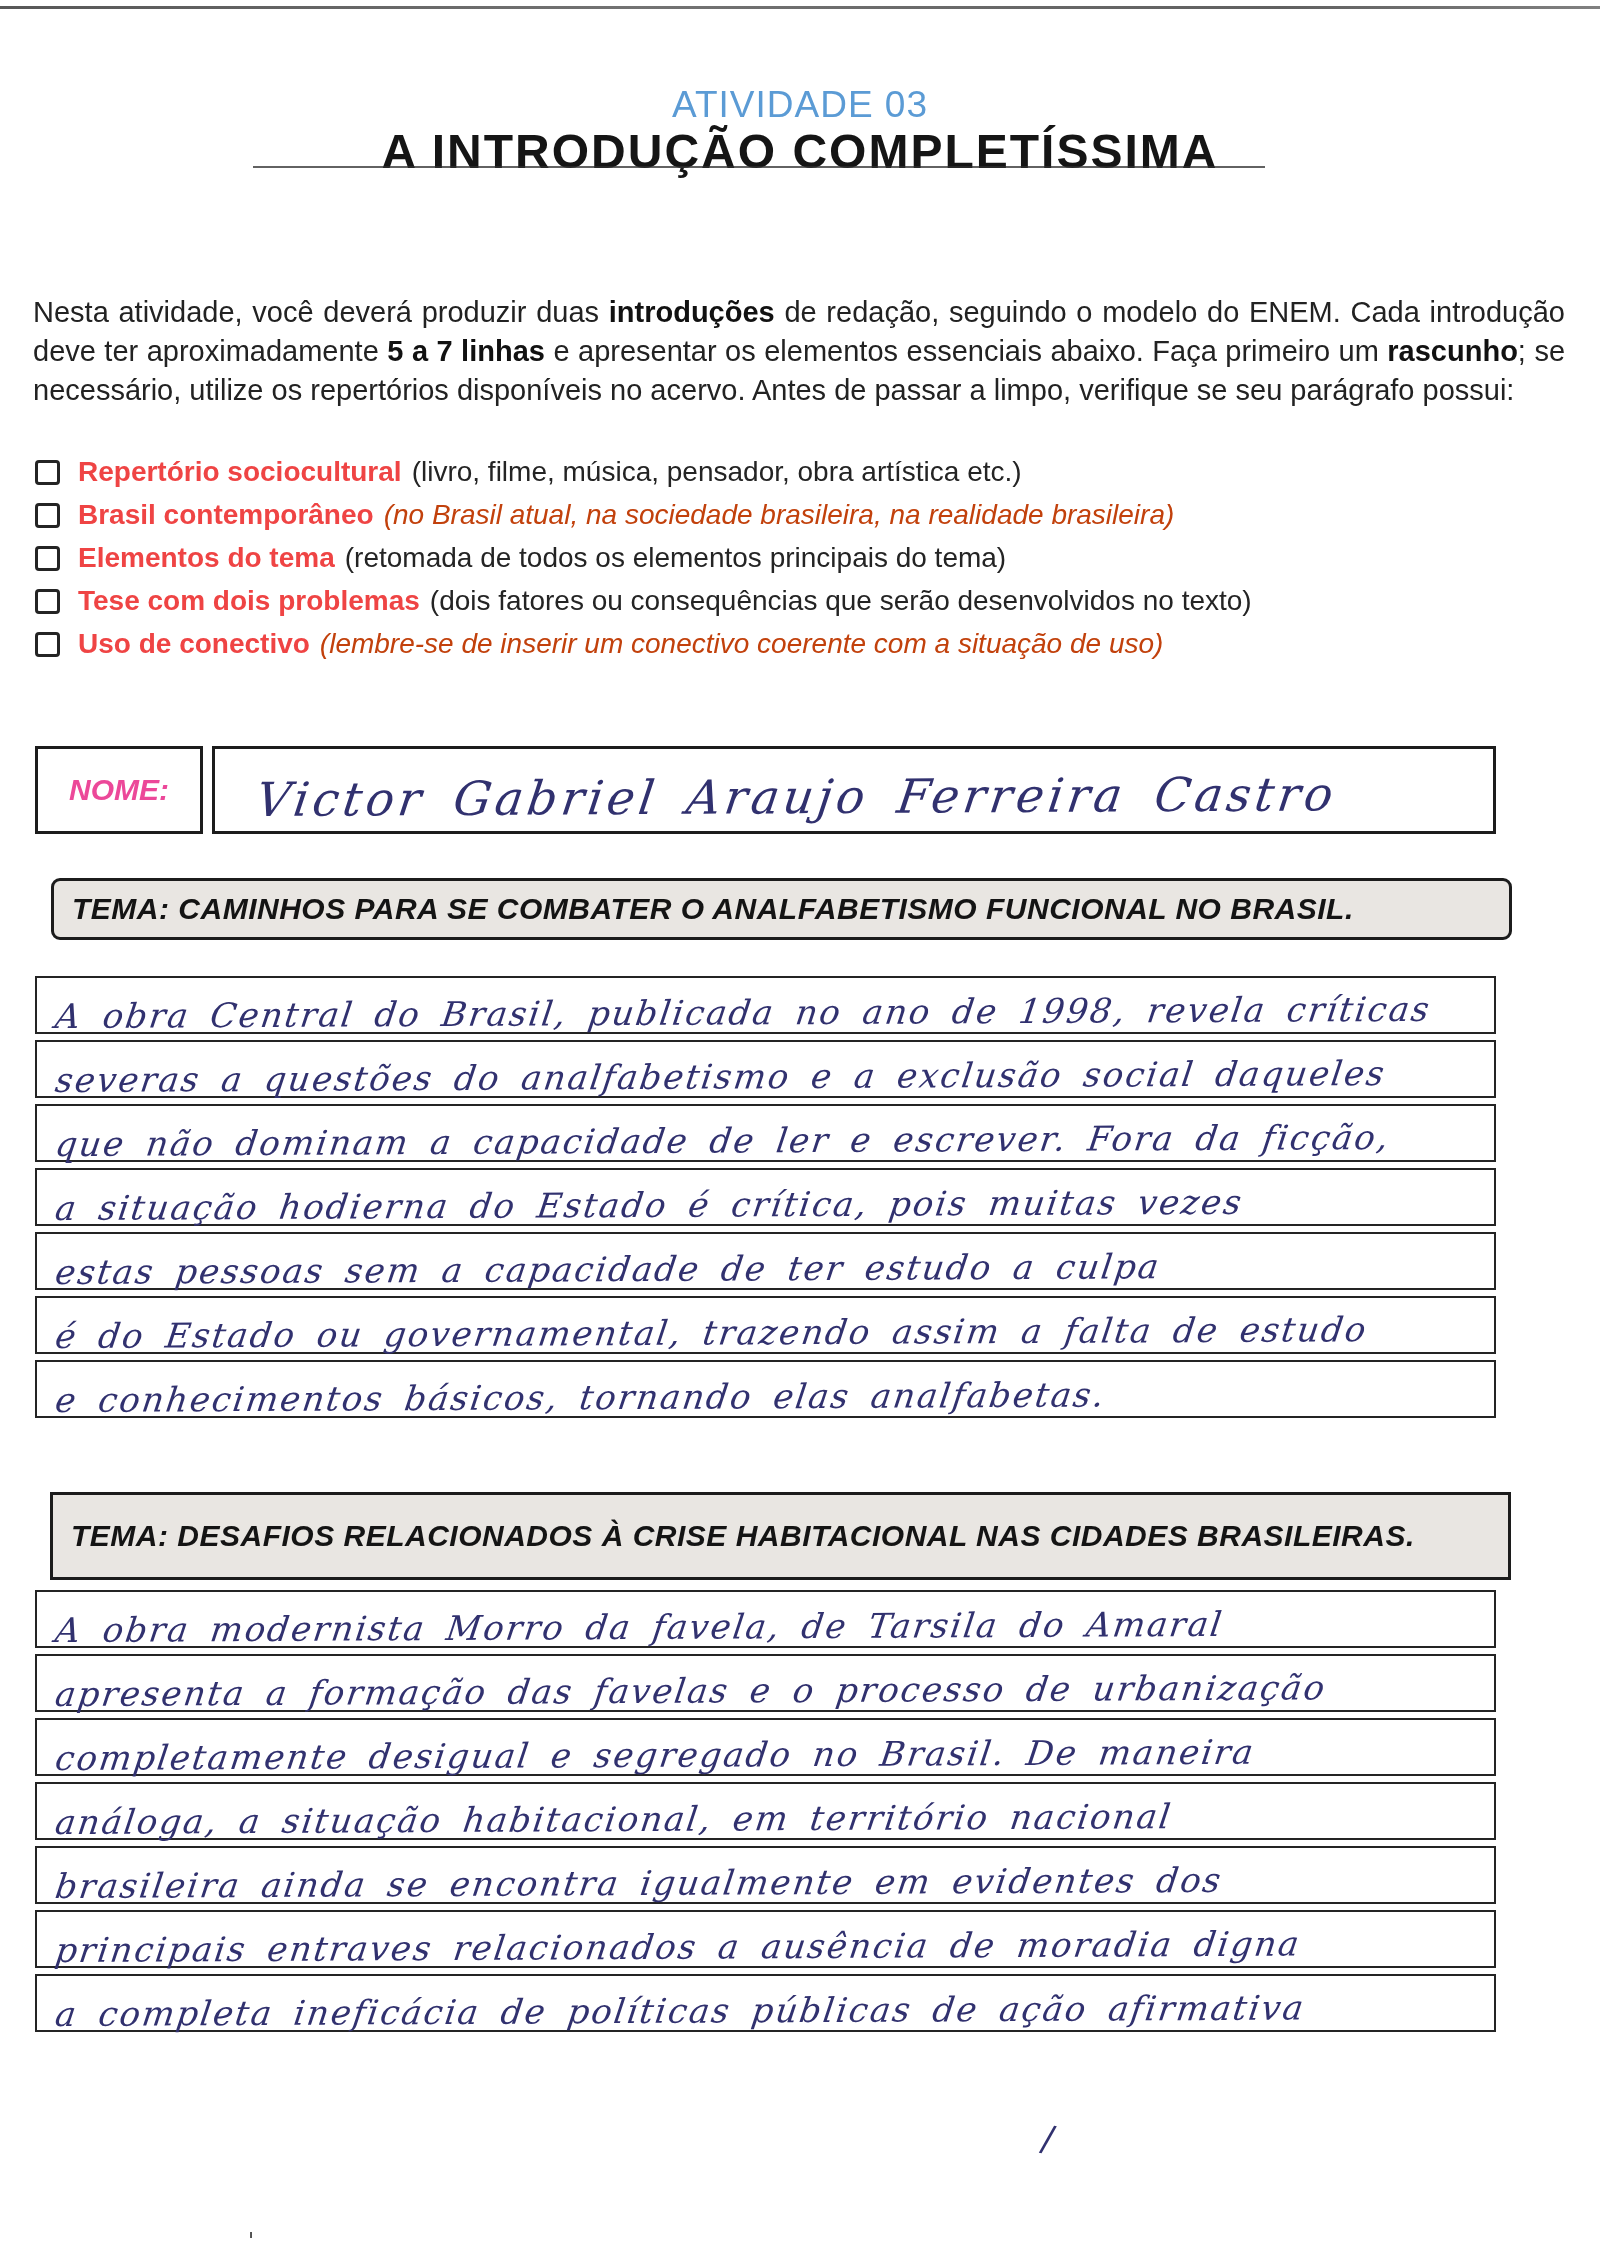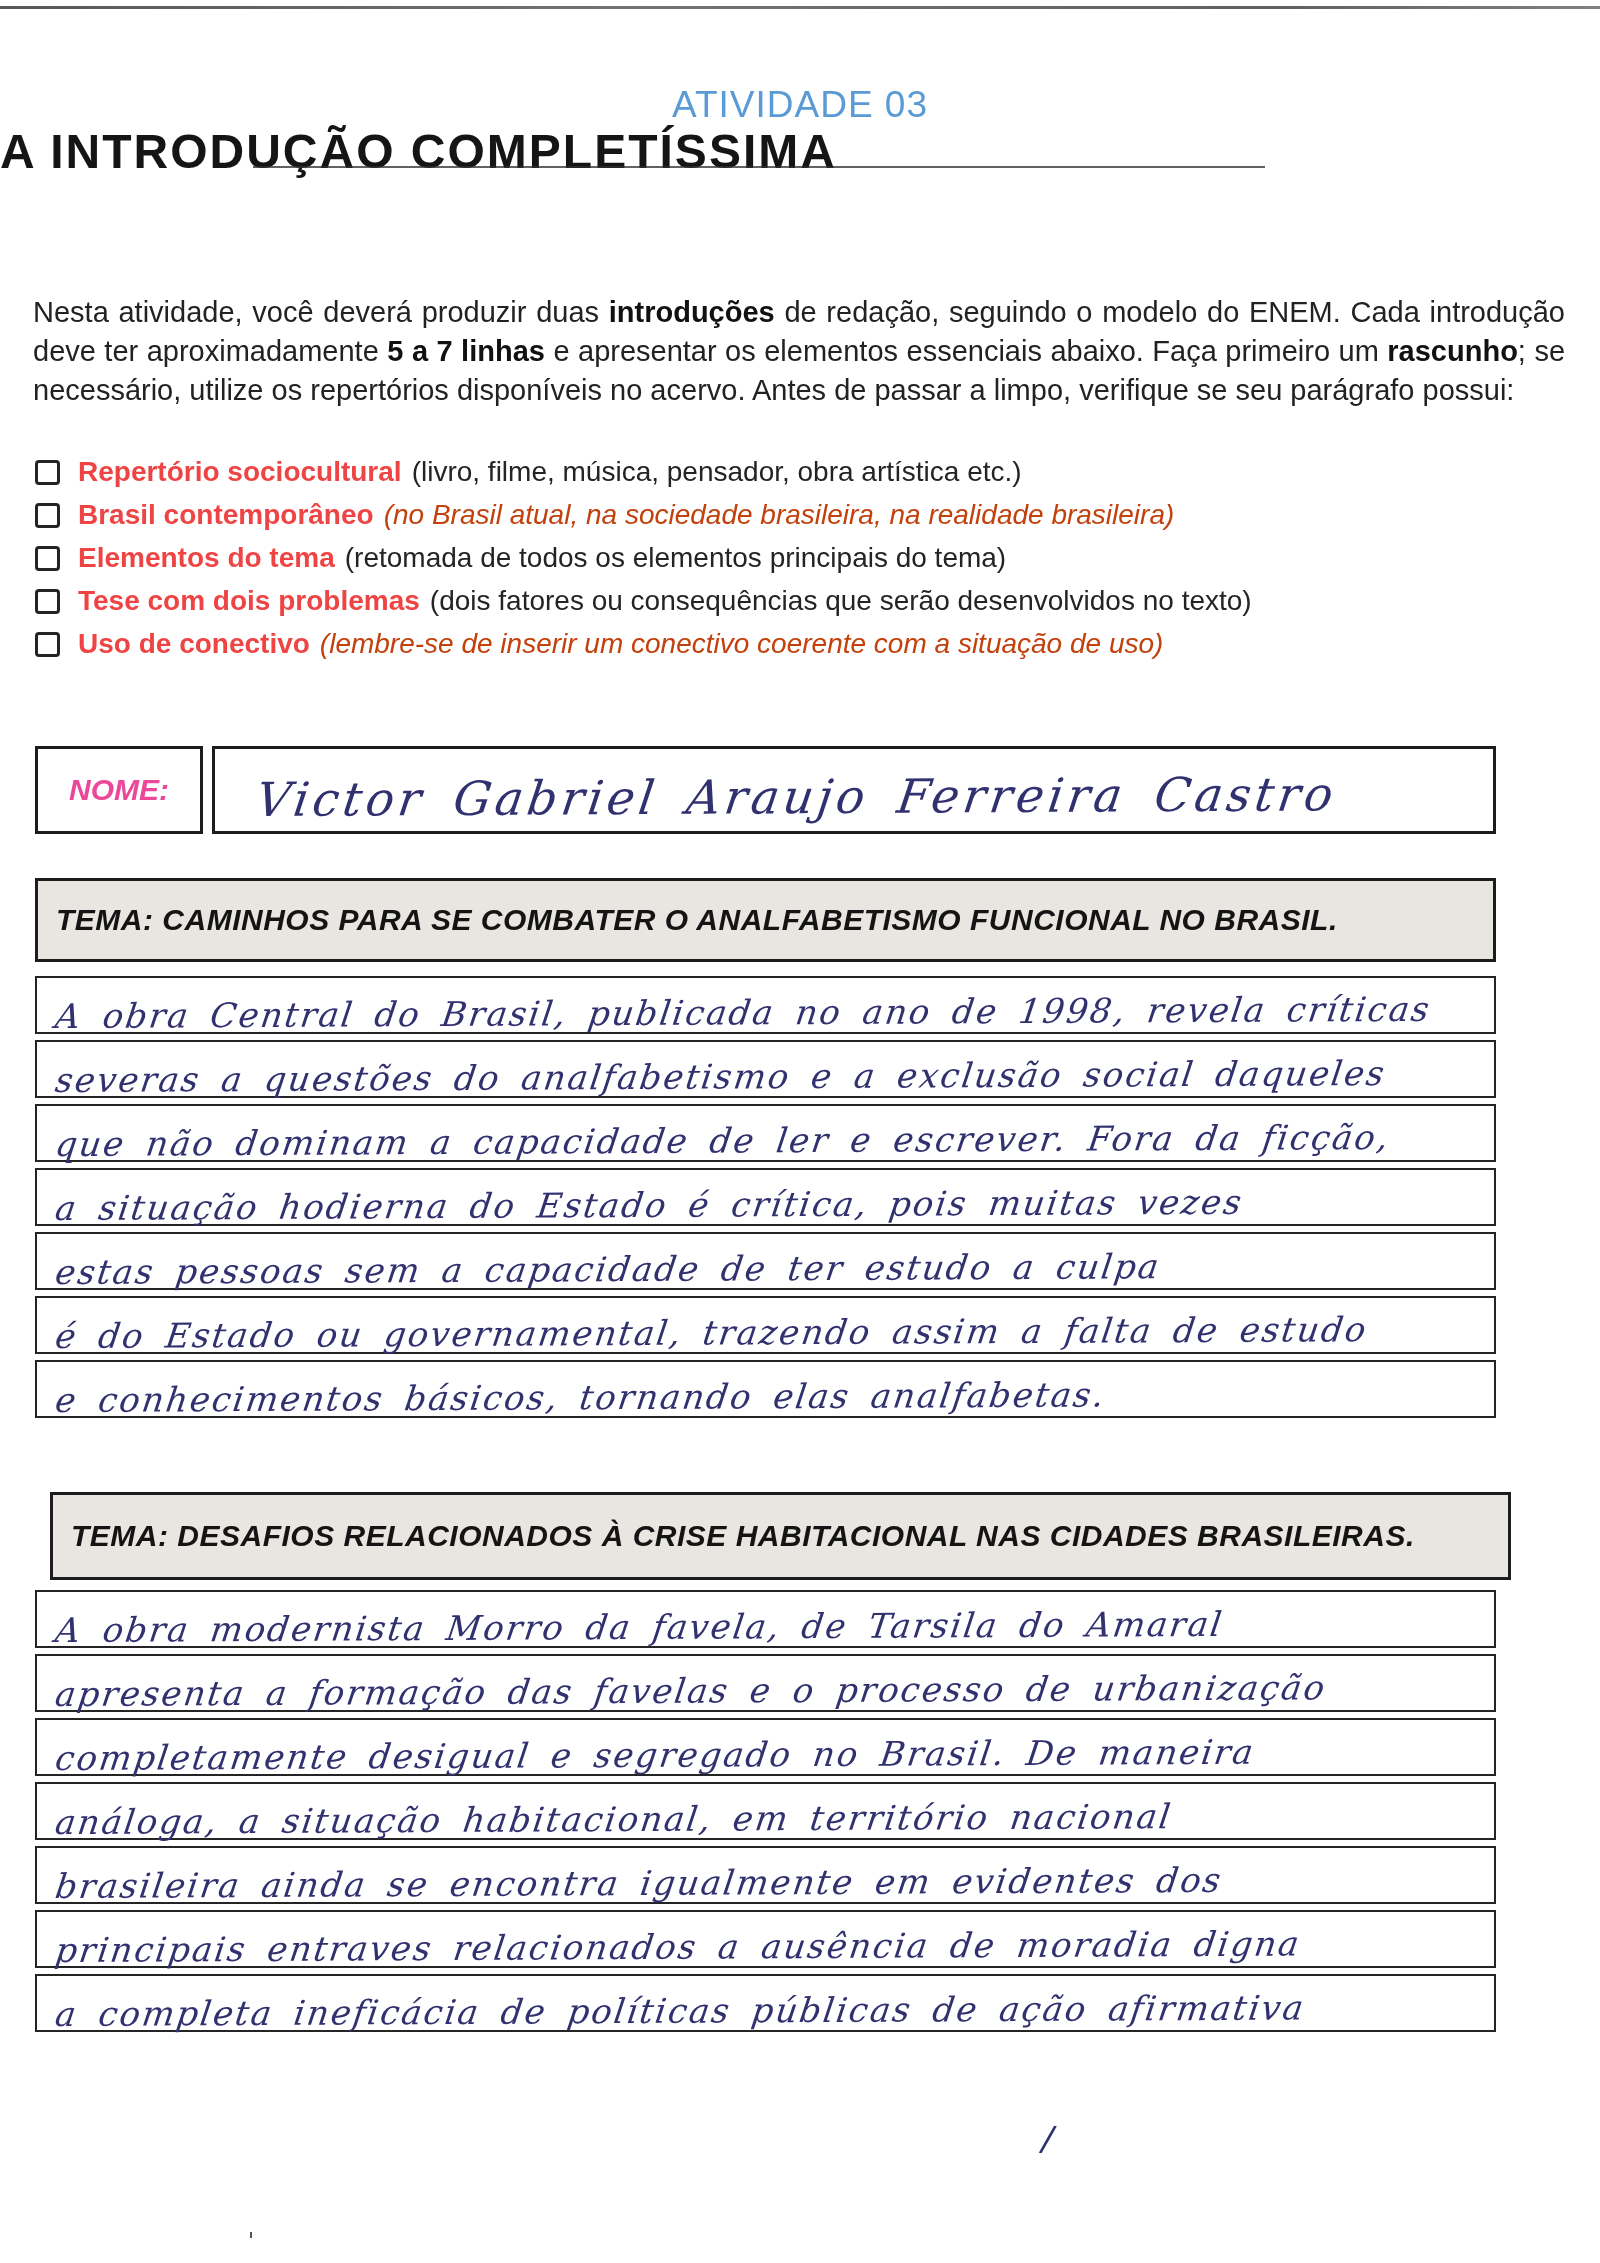--- a/index.html
+++ b/index.html
@@ -16,21 +16,21 @@
     background:linear-gradient(90deg,#3a3a3a,#5a5a5a 40%,#444 80%,#6a6a6a);
     opacity:.85;
   }
   .activity-label{
     position:absolute;top:84px;left:0;width:1600px;
     text-align:center;font-size:37px;font-weight:400;
     color:#5b9bd5;letter-spacing:1px;
   }
   .main-title{
     position:absolute;top:124px;left:0;width:1600px;
-    font-size:48px;font-weight:800;
+    text-align:center;font-size:48px;font-weight:800;
     color:#151515;letter-spacing:2px;
   }
   .title-strike{
     position:absolute;top:166px;left:253px;width:1012px;height:2px;
     background:#2e2e2e;opacity:.75;
   }
   .intro{
     position:absolute;top:264px;left:33px;width:1532px;
     font-size:29px;line-height:39px;text-align:justify;color:#222;
   }
@@ -71,21 +71,21 @@
     position:absolute;left:38px;bottom:4px;
     font-size:47px;letter-spacing:4px;word-spacing:10px;
   }
   .tema-header{
     background:#e9e6e2;display:flex;align-items:center;
   }
   .tema-header .tema-text{
     padding-left:18px;font-size:30px;font-weight:800;font-style:italic;
     color:#141414;letter-spacing:0.5px;white-space:nowrap;
   }
-  .tema1-header{top:878px;left:35px;width:1461px;height:84px;}
+  .tema1-header{top:878px;left:51px;width:1461px;height:62px;border-radius:9px;}
   .tema2-header{top:1492px;left:50px;width:1461px;height:88px;}
   .hand-area{position:absolute;left:35px;width:1461px;}
   .hand1{top:976px;}
   .hand2{top:1590px;}
   .ruled-row{
     position:relative;box-sizing:border-box;
     height:58px;margin-bottom:6px;
     border:2px solid #242424;background:#fff;
   }
   .ruled-row .hw{

